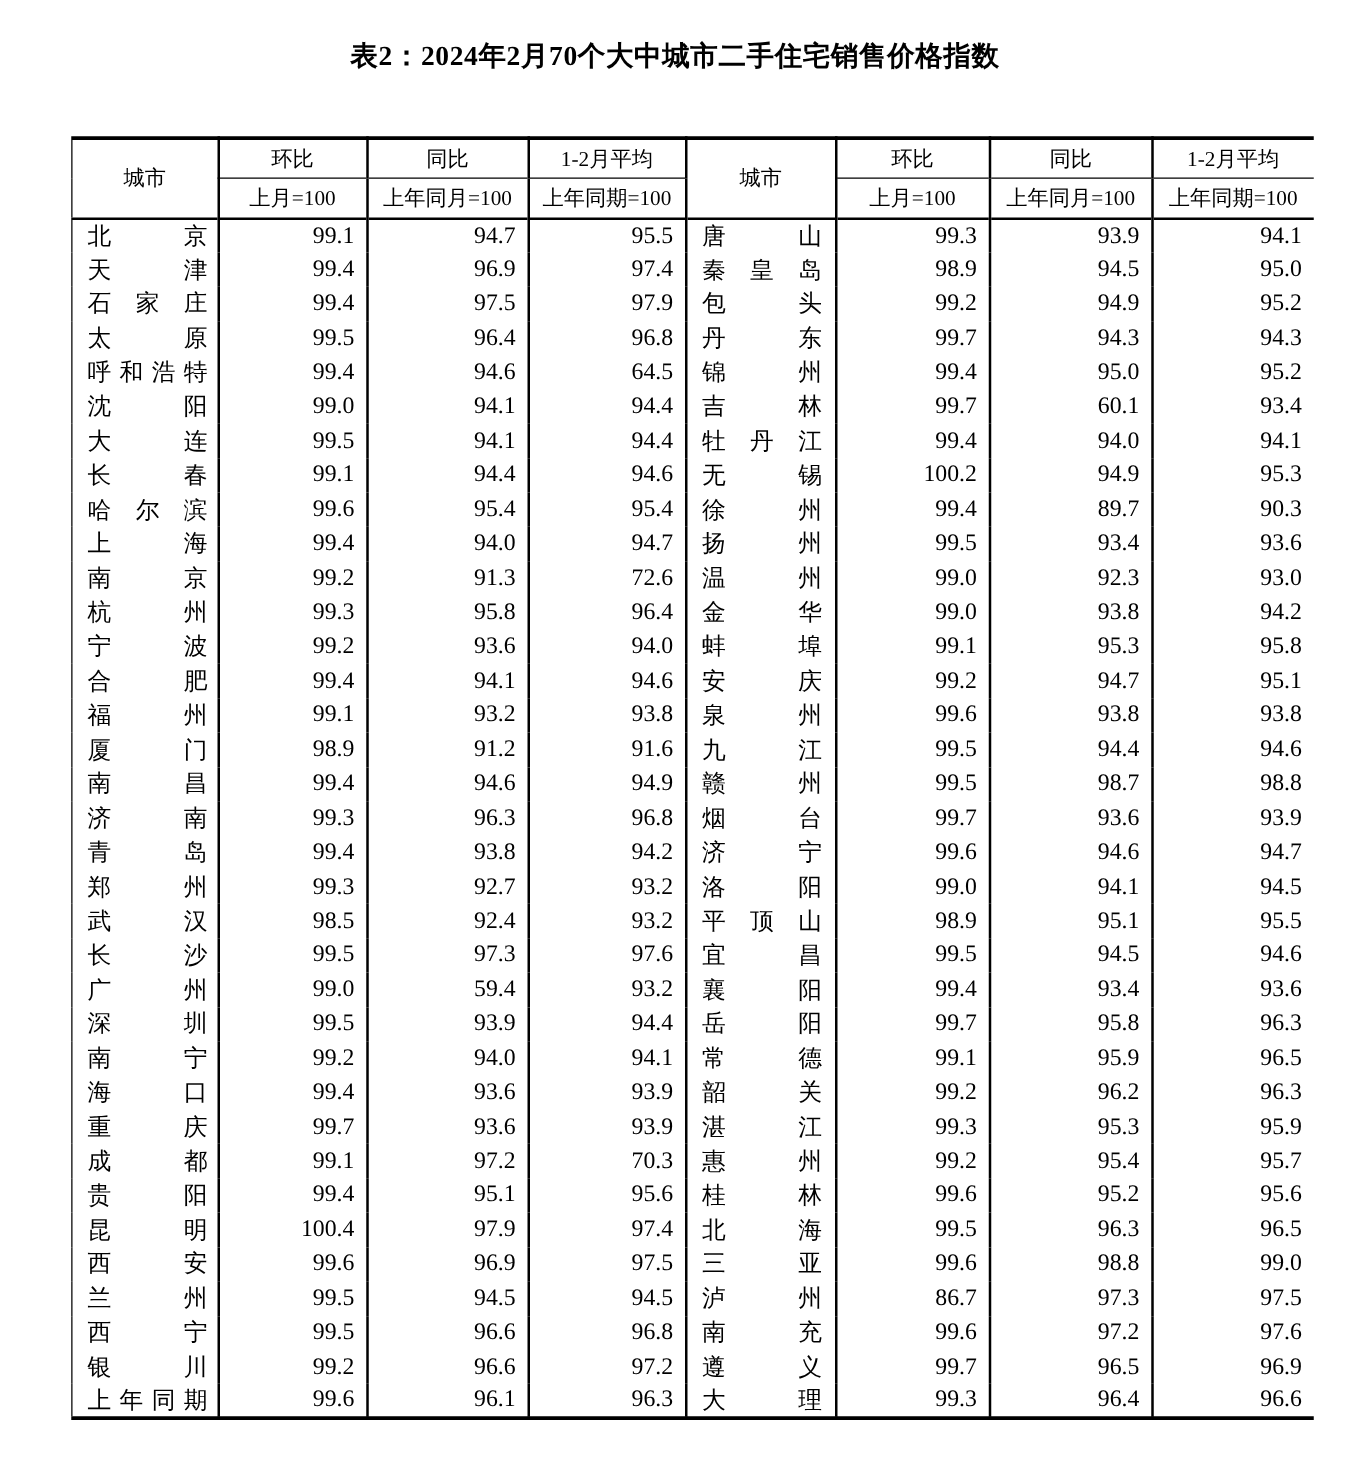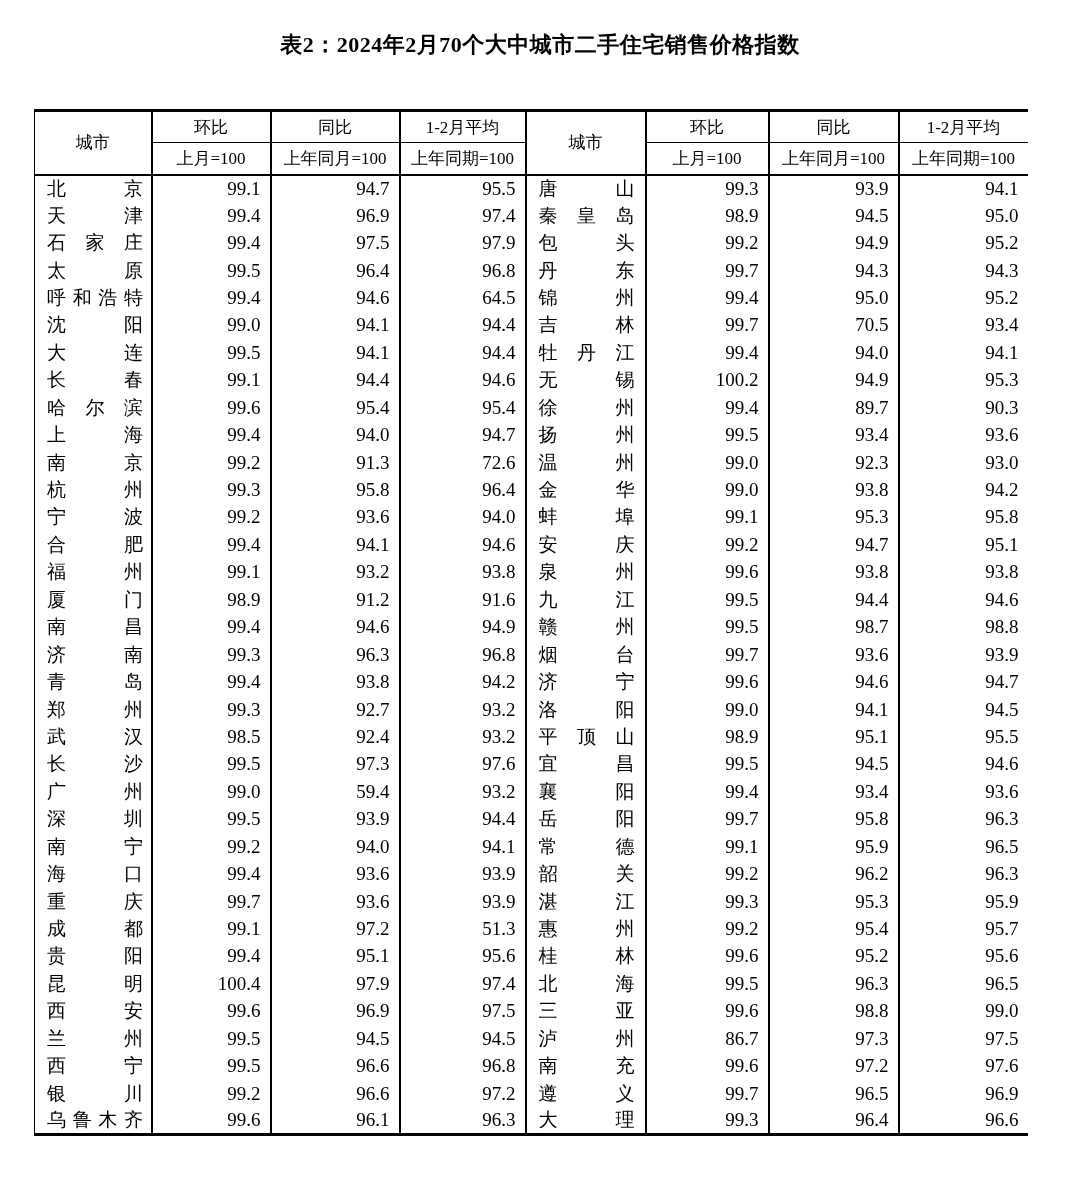--- a/index.html
+++ b/index.html
@@ -15,21 +15,21 @@
   }
   .doc-title {
     padding-top: 30px;
     text-align: center;
     font-size: 22px;
     font-weight: bold;
     letter-spacing: 0.5px;
     color: #000;
   }
   table.idx {
-    margin-left: 34px;
+    margin-left: 57px;
     margin-top: 49px;
     border-collapse: collapse;
     table-layout: fixed;
     width: 993px;
     border-top: 3px solid #000;
     border-bottom: 3px solid #000;
     border-left: 1.5px solid #000;
   }
   col.c-city-l { width: 117px; }
   col.c-mom-l  { width: 119px; }
@@ -157,21 +157,21 @@
           <td class="num-cell">95.0</td>
           <td class="num-cell lastcol">95.2</td>
         </tr>
         <tr>
           <td class="city-cell"><span class="city-name">沈阳</span></td>
           <td class="num-cell">99.0</td>
           <td class="num-cell">94.1</td>
           <td class="num-cell">94.4</td>
           <td class="city-cell"><span class="city-name">吉林</span></td>
           <td class="num-cell">99.7</td>
-          <td class="num-cell">70.5</td>
+          <td class="num-cell">60.1</td>
           <td class="num-cell lastcol">93.4</td>
         </tr>
         <tr>
           <td class="city-cell"><span class="city-name">大连</span></td>
           <td class="num-cell">99.5</td>
           <td class="num-cell">94.1</td>
           <td class="num-cell">94.4</td>
           <td class="city-cell"><span class="city-name">牡丹江</span></td>
           <td class="num-cell">99.4</td>
           <td class="num-cell">94.0</td>
@@ -374,21 +374,21 @@
           <td class="num-cell">93.9</td>
           <td class="city-cell"><span class="city-name">湛江</span></td>
           <td class="num-cell">99.3</td>
           <td class="num-cell">95.3</td>
           <td class="num-cell lastcol">95.9</td>
         </tr>
         <tr>
           <td class="city-cell"><span class="city-name">成都</span></td>
           <td class="num-cell">99.1</td>
           <td class="num-cell">97.2</td>
-          <td class="num-cell">51.3</td>
+          <td class="num-cell">70.3</td>
           <td class="city-cell"><span class="city-name">惠州</span></td>
           <td class="num-cell">99.2</td>
           <td class="num-cell">95.4</td>
           <td class="num-cell lastcol">95.7</td>
         </tr>
         <tr>
           <td class="city-cell"><span class="city-name">贵阳</span></td>
           <td class="num-cell">99.4</td>
           <td class="num-cell">95.1</td>
           <td class="num-cell">95.6</td>
@@ -441,21 +441,21 @@
           <td class="city-cell"><span class="city-name">银川</span></td>
           <td class="num-cell">99.2</td>
           <td class="num-cell">96.6</td>
           <td class="num-cell">97.2</td>
           <td class="city-cell"><span class="city-name">遵义</span></td>
           <td class="num-cell">99.7</td>
           <td class="num-cell">96.5</td>
           <td class="num-cell lastcol">96.9</td>
         </tr>
         <tr>
-          <td class="city-cell"><span class="city-name">乌鲁木齐</span></td>
+          <td class="city-cell"><span class="city-name">上年同期</span></td>
           <td class="num-cell">99.6</td>
           <td class="num-cell">96.1</td>
           <td class="num-cell">96.3</td>
           <td class="city-cell"><span class="city-name">大理</span></td>
           <td class="num-cell">99.3</td>
           <td class="num-cell">96.4</td>
           <td class="num-cell lastcol">96.6</td>
         </tr>
       </tbody>
   </table>

